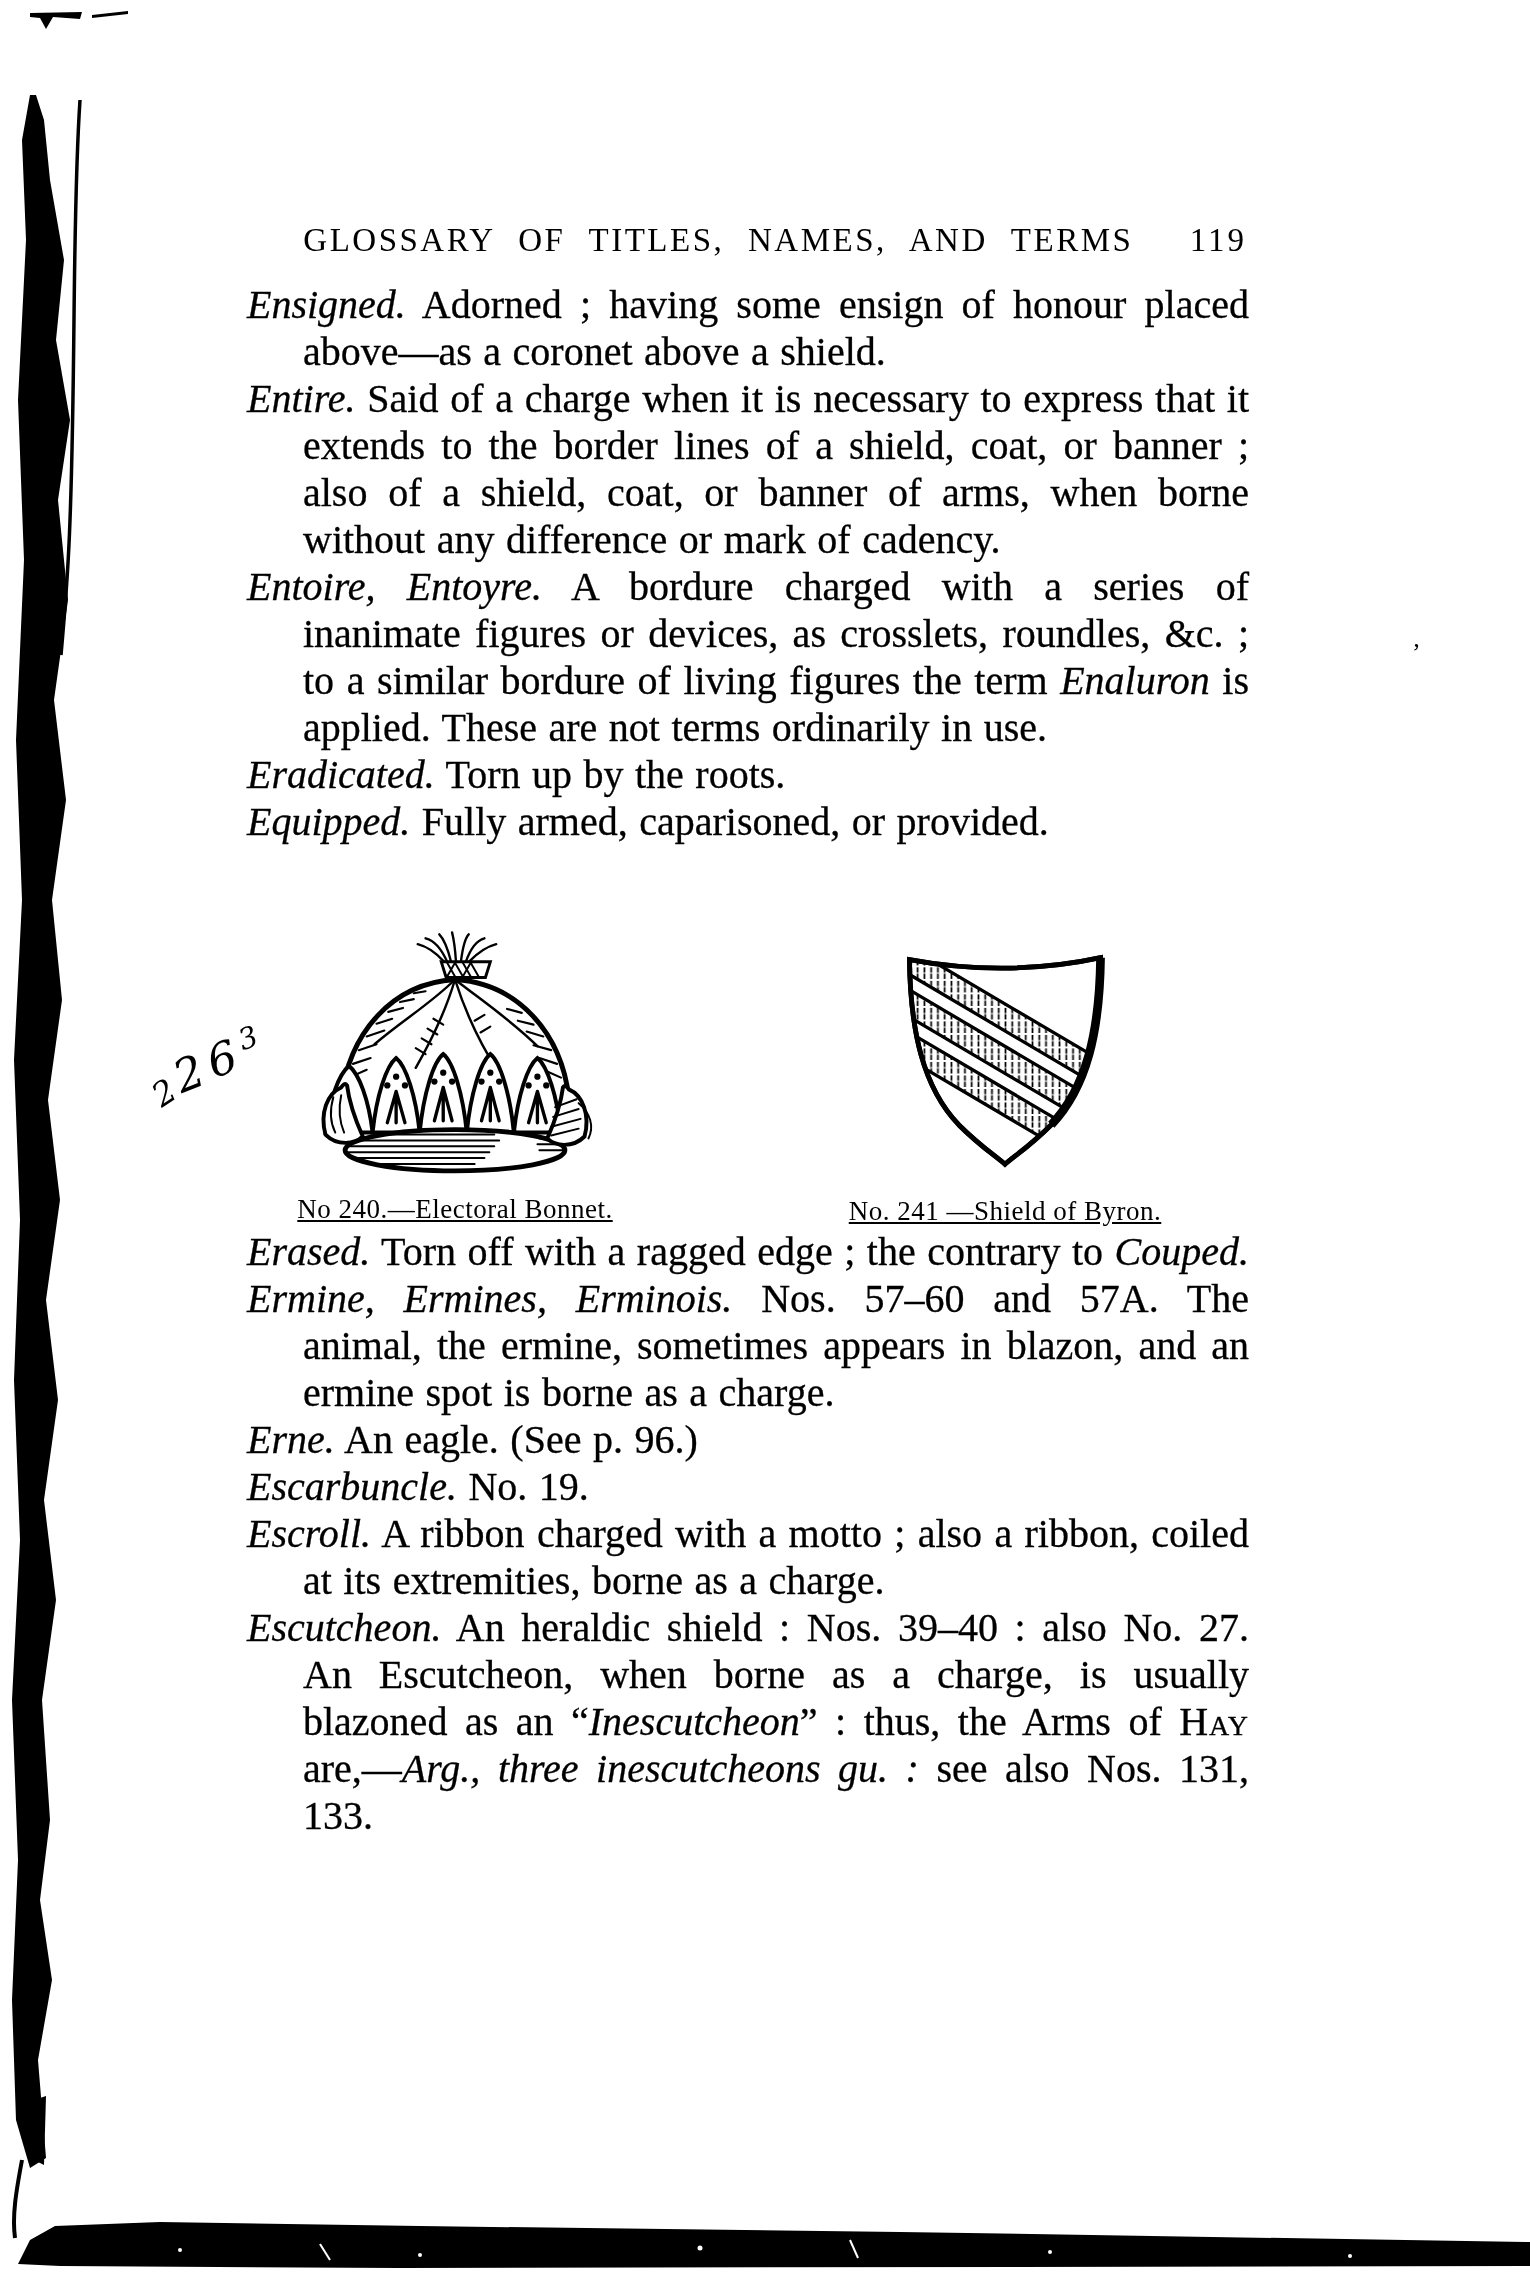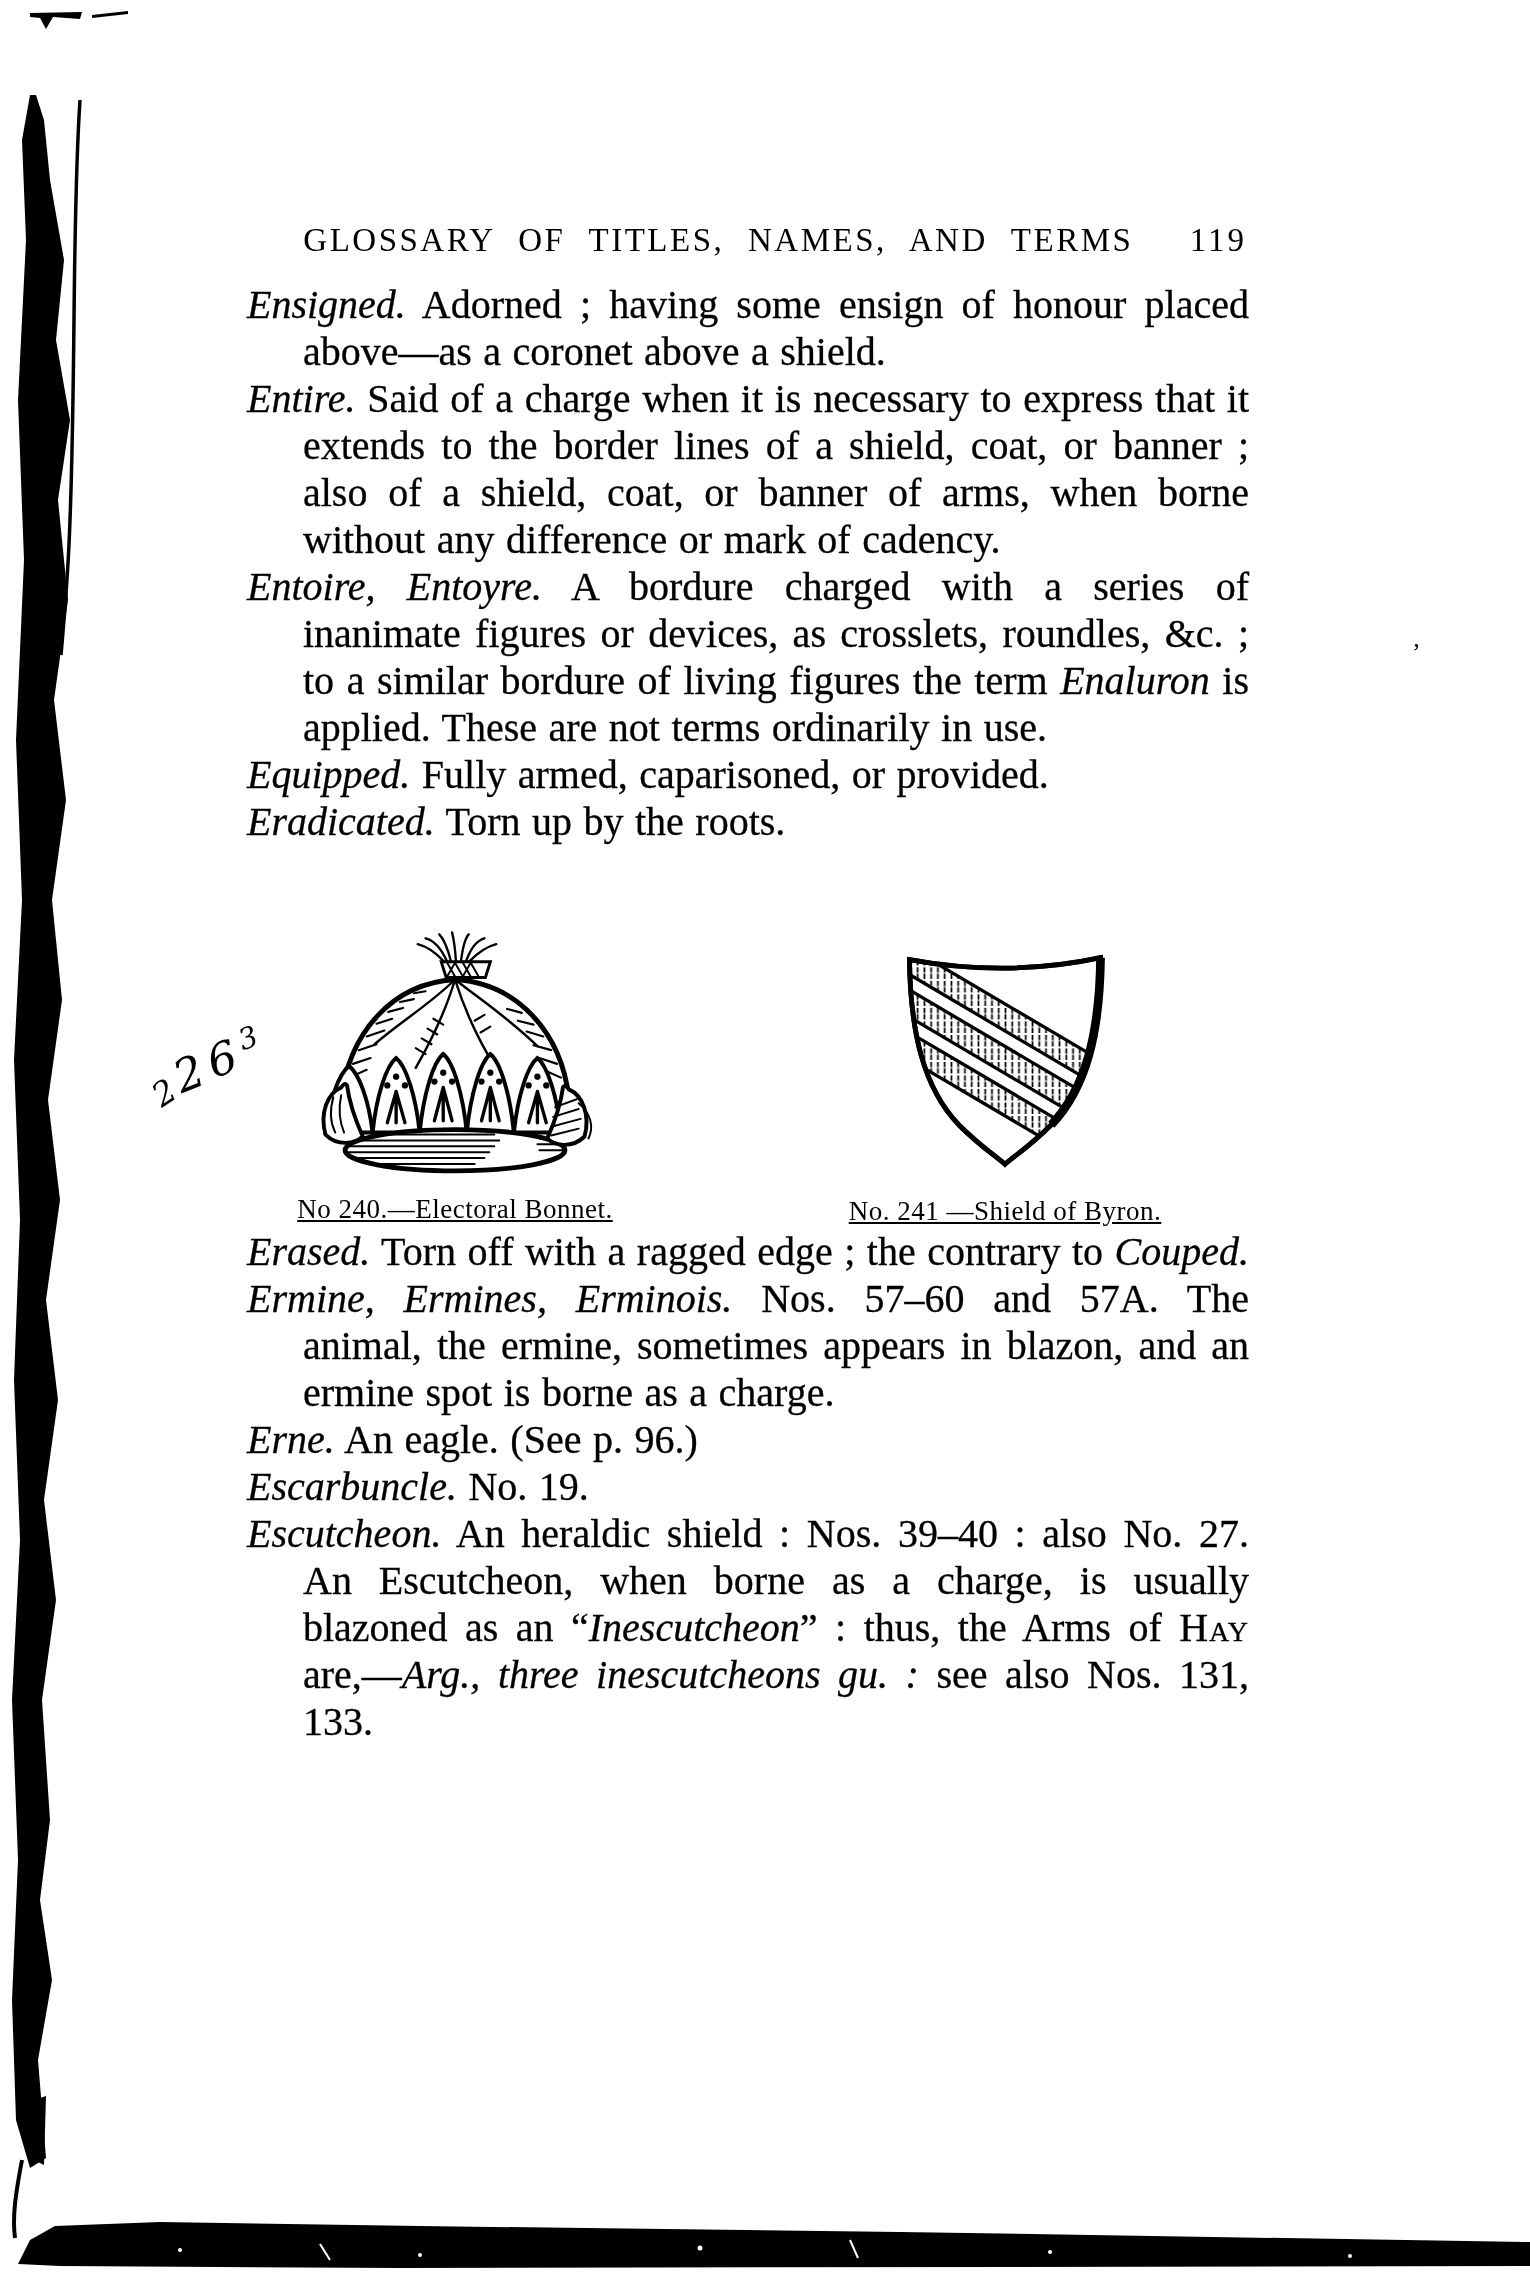--- a/index.html
+++ b/index.html
@@ -96,22 +96,22 @@
 
   <div class="header">
     <span class="header-title">GLOSSARY OF TITLES, NAMES, AND TERMS</span>
     <span class="page-number">119</span>
   </div>
 
   <div id="glossary-top" class="entries entries-top">
       <p class="entry"><span class="term">Ensigned.</span><span class="seg-plain"> Adorned ; having some ensign of honour placed above—as a coronet above a shield.</span></p>
       <p class="entry"><span class="term">Entire.</span><span class="seg-plain"> Said of a charge when it is necessary to express that it extends to the border lines of a shield, coat, or banner ; also of a shield, coat, or banner of arms, when borne without any difference or mark of cadency.</span></p>
       <p class="entry"><span class="term">Entoire, Entoyre.</span><span class="seg-plain"> A bordure charged with a series of inanimate figures or devices, as crosslets, roundles, &amp;c. ; to a similar bordure of living figures the term </span><span class="seg-italic">Enaluron</span><span class="seg-plain"> is applied.  These are not terms ordinarily in use.</span></p>
+      <p class="entry"><span class="term">Eradicated.</span><span class="seg-plain"> Torn up by the roots.</span></p>
       <p class="entry"><span class="term">Equipped.</span><span class="seg-plain"> Fully armed, caparisoned, or provided.</span></p>
-      <p class="entry"><span class="term">Eradicated.</span><span class="seg-plain"> Torn up by the roots.</span></p>
     </div>
 
   <div class="handwriting"><span class="hw-ch hw-0">2</span><span class="hw-ch hw-1">2</span><span class="hw-ch hw-2">6</span><span class="hw-ch hw-3">3</span></div>
 
   <figure class="figure figure-bonnet">
     <svg width="314" height="256" viewBox="0 0 320 260" fill="none" stroke="#000" stroke-linecap="round">
       <defs>
         <clipPath id="rimClip">
             <ellipse cx="160" cy="224" rx="112" ry="21"></ellipse>
           </clipPath>
@@ -259,16 +259,17 @@
     <figcaption class="caption">No. 241 —Shield of Byron.</figcaption>
   </figure>
 
   <span class="speck">’</span>
 
   <div id="glossary-bottom" class="entries entries-bottom">
       <p class="entry"><span class="term">Erased.</span><span class="seg-plain"> Torn off with a ragged edge ; the contrary to </span><span class="seg-italic">Couped.</span></p>
       <p class="entry"><span class="term">Ermine, Ermines, Erminois.</span><span class="seg-plain"> Nos. 57–60 and 57A.  The animal, the ermine, sometimes appears in blazon, and an ermine spot is borne as a charge.</span></p>
       <p class="entry"><span class="term">Erne.</span><span class="seg-plain"> An eagle.  (See p. 96.)</span></p>
       <p class="entry"><span class="term">Escarbuncle.</span><span class="seg-plain"> No. 19.</span></p>
+      <p class="entry"><span class="term">Escroll.</span><span class="seg-plain"> A ribbon charged with a motto ; also a ribbon, coiled at its extremities, borne as a charge.</span></p>
       <p class="entry"><span class="term">Escutcheon.</span><span class="seg-plain"> An heraldic shield :  Nos. 39–40 :  also No. 27.  An Escutcheon, when borne as a charge, is usually blazoned as an “</span><span class="seg-italic">Inescutcheon</span><span class="seg-plain">” :  thus, the Arms of </span><span class="seg-smallcaps">Hay</span><span class="seg-plain"> are,—</span><span class="seg-italic">Arg., three inescutcheons gu. :</span><span class="seg-plain"> see also Nos. 131, 133.</span></p>
     </div>
 
 </div>
 
 </body></html>

